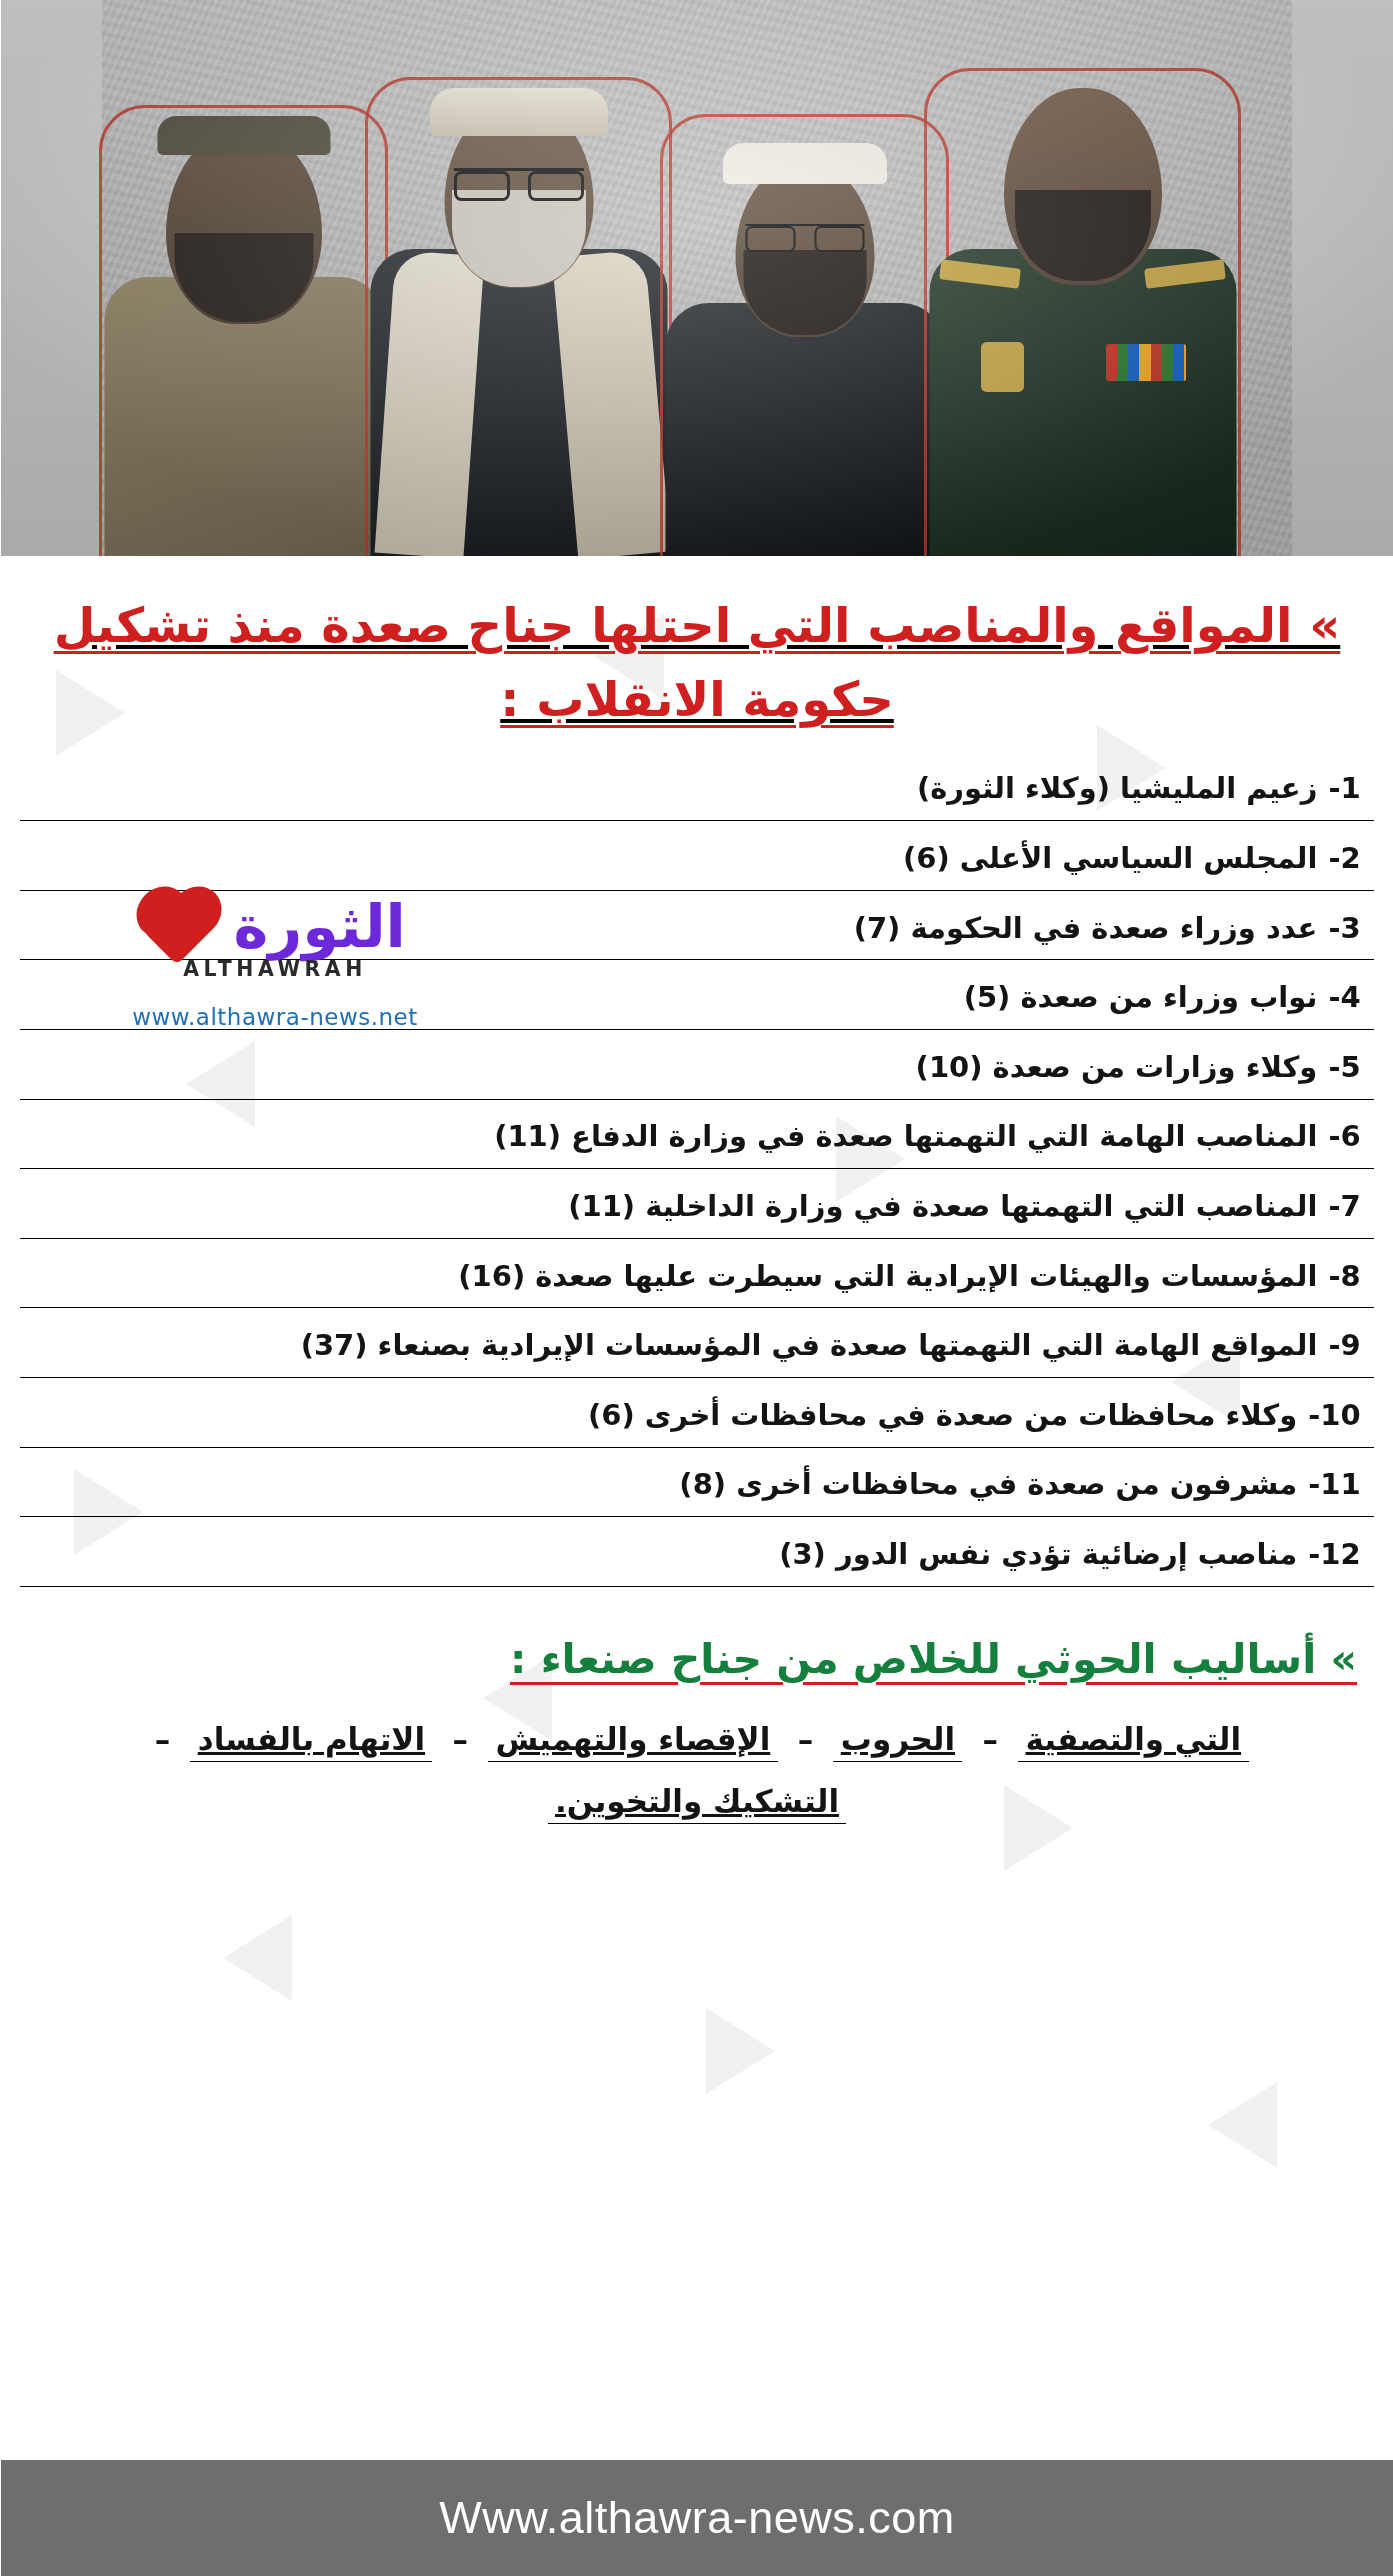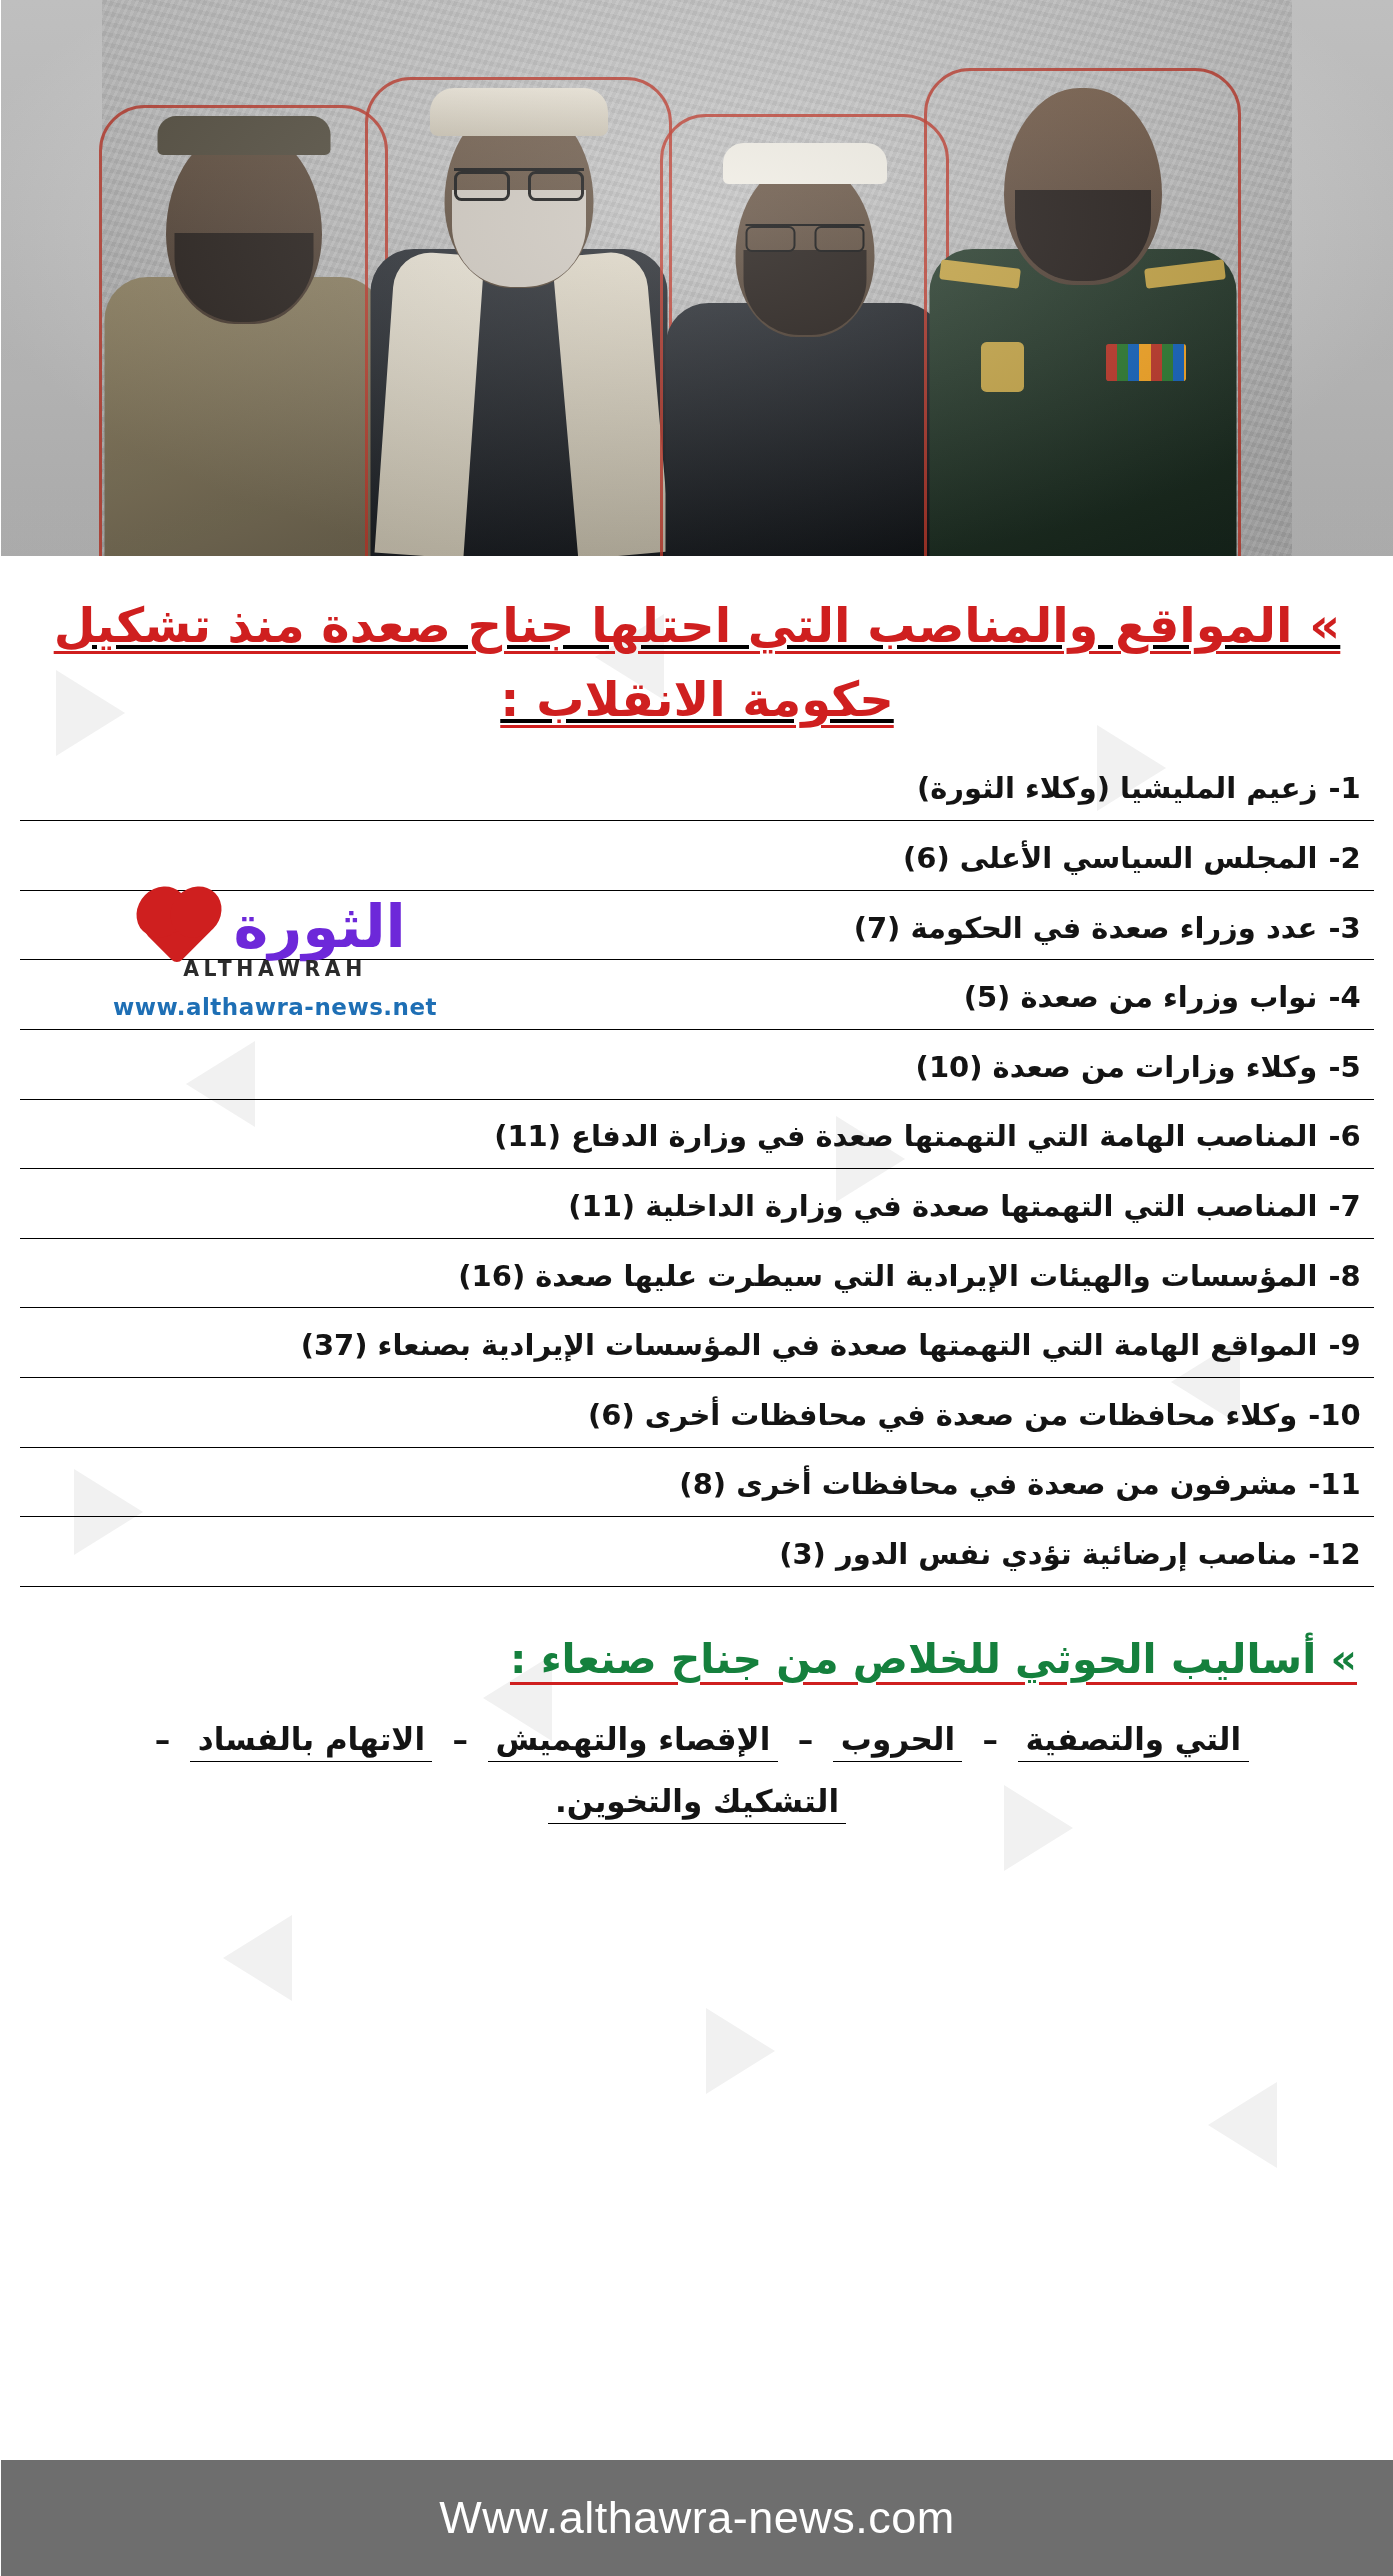--- a/index.html
+++ b/index.html
@@ -177,21 +177,21 @@
   }
   .logo-mark .heart:before, .logo-mark .heart:after {
     content:""; position:absolute; width: 54px; height: 48px; background:#cf1f1f; border-radius: 50%;
   }
   .logo-mark .heart:before { top: -24px; left: 0; }
   .logo-mark .heart:after { top: 0; right: -24px; }
   .logo-latin {
     font-size: 20.4px; letter-spacing: 4.6px; color: #2b2b2b; font-weight: bold;
     margin-top: -3.7px;
   }
-  .logo-url { margin-top: 13px; font-size: 23px; font-weight: bold; color: #1e6fb5; letter-spacing: 0.5px; }
+  .logo-url { margin-top: 23px; font-size: 23px; font-weight: normal; color: #1e6fb5; letter-spacing: 0.5px; }
 
   
   .sub-headline {
     position: relative;
     z-index: 3;
     margin: 41px 37px 16.7px 37px;
     text-align: right;
     color: #15803d;
     font-size: 41px;
     font-weight: bold;
@@ -208,20 +208,21 @@
     text-align: center;
     font-size: 31px;
     font-weight: bold;
     color: #141414;
     line-height: 2.0;
   }
   .methods .m {
     border-bottom: 1.9px solid #000;
     padding: 0 7.4px 3.7px 7.4px;
     white-space: nowrap;
+    text-decoration: underline;
   }
   .methods .sep { padding: 0 9.3px; }
 
   
   .footer {
     position: absolute;
     left: 0; right: 0; bottom: 0;
     height: 116px;
     background: #6e6e6e;
     display: flex;

